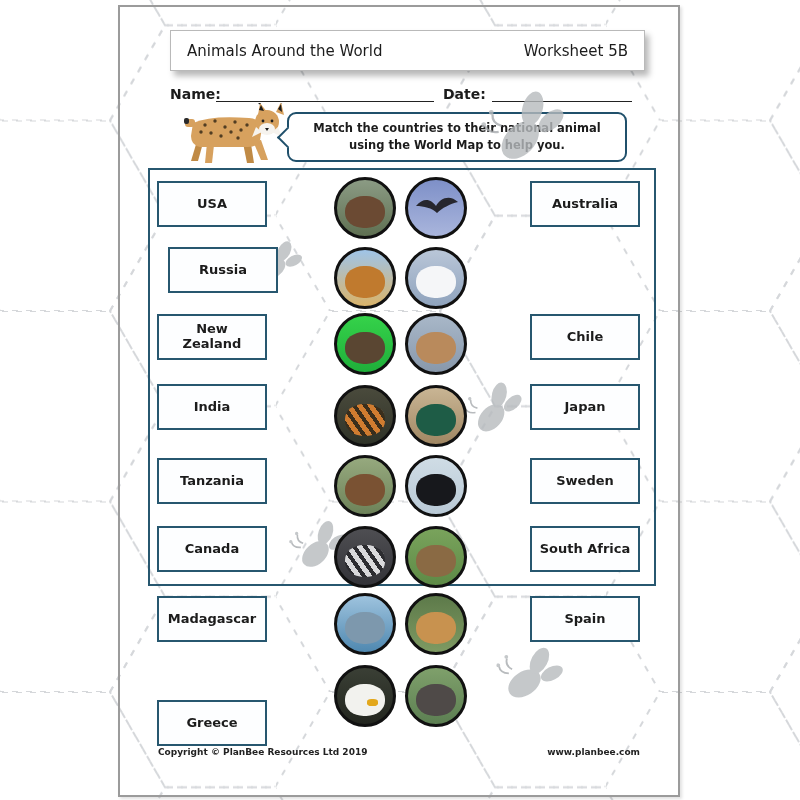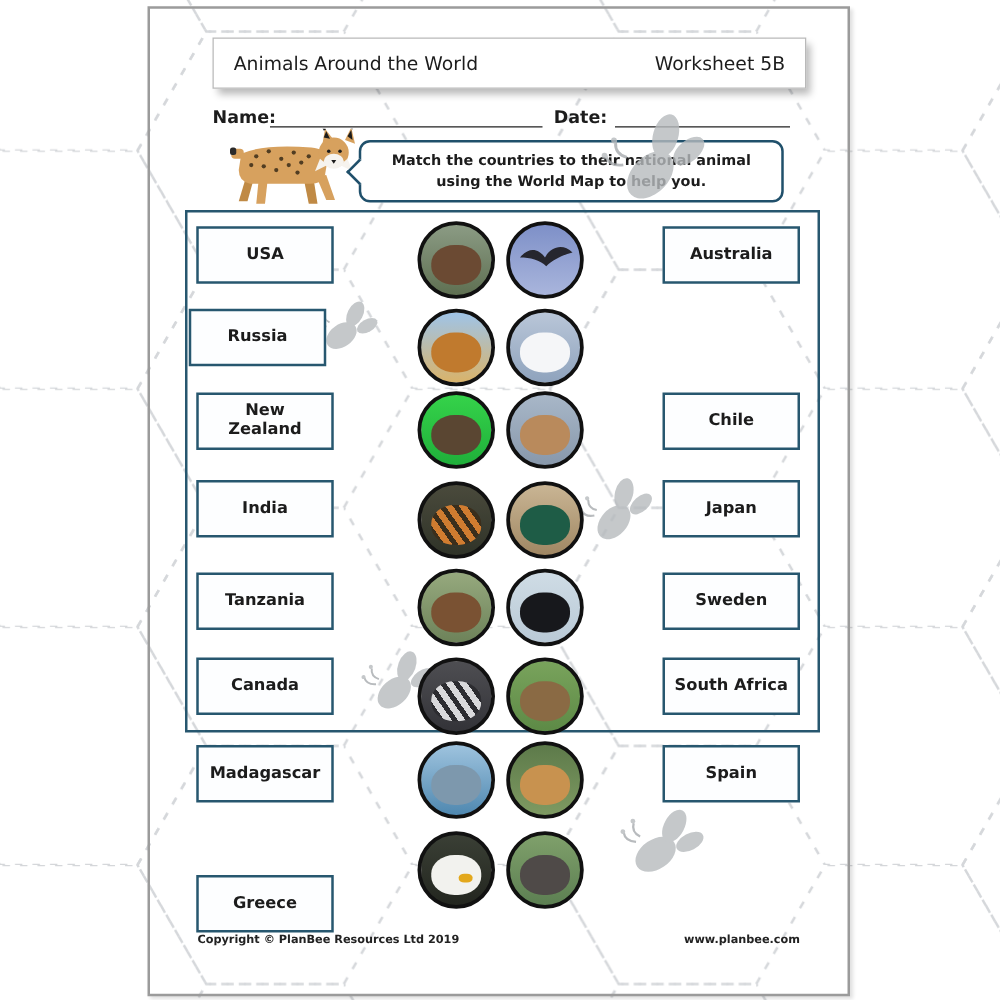--- a/index.html
+++ b/index.html
@@ -149,21 +149,21 @@
         <div class="blob" style="background: rgb(107, 74, 51);"></div>
       </div>
       <div class="animal-circle" style="left: 255px; top: 7px; background: linear-gradient(rgb(126, 144, 200), rgb(169, 181, 220));">
         <svg class="bird-svg" viewBox="0 0 56 56">
           <path d="M8,26 C16,16 24,20 28,26 C32,18 42,14 50,22 C42,24 34,28 29,33 C24,28 16,26 8,26 Z" fill="#26262e"></path>
         </svg>
       </div>
       <div class="country-box" style="left: 380px; top: 11px;">
         <span>Australia</span>
       </div>
-      <div class="country-box" style="left: 1px; top: 77px;">
+      <div class="country-box" style="left: 18px; top: 77px;">
         <span>Russia</span>
       </div>
       <div class="animal-circle" style="left: 184px; top: 77px; background: linear-gradient(rgb(159, 196, 232), rgb(217, 179, 106));">
         <div class="blob" style="background: rgb(192, 122, 46);"></div>
       </div>
       <div class="animal-circle" style="left: 255px; top: 77px; background: linear-gradient(rgb(185, 198, 216), rgb(143, 163, 189));">
         <div class="blob" style="background: rgb(245, 246, 248);"></div>
       </div>
       <div class="country-box" style="left: 7px; top: 144px;">
         <span>New

